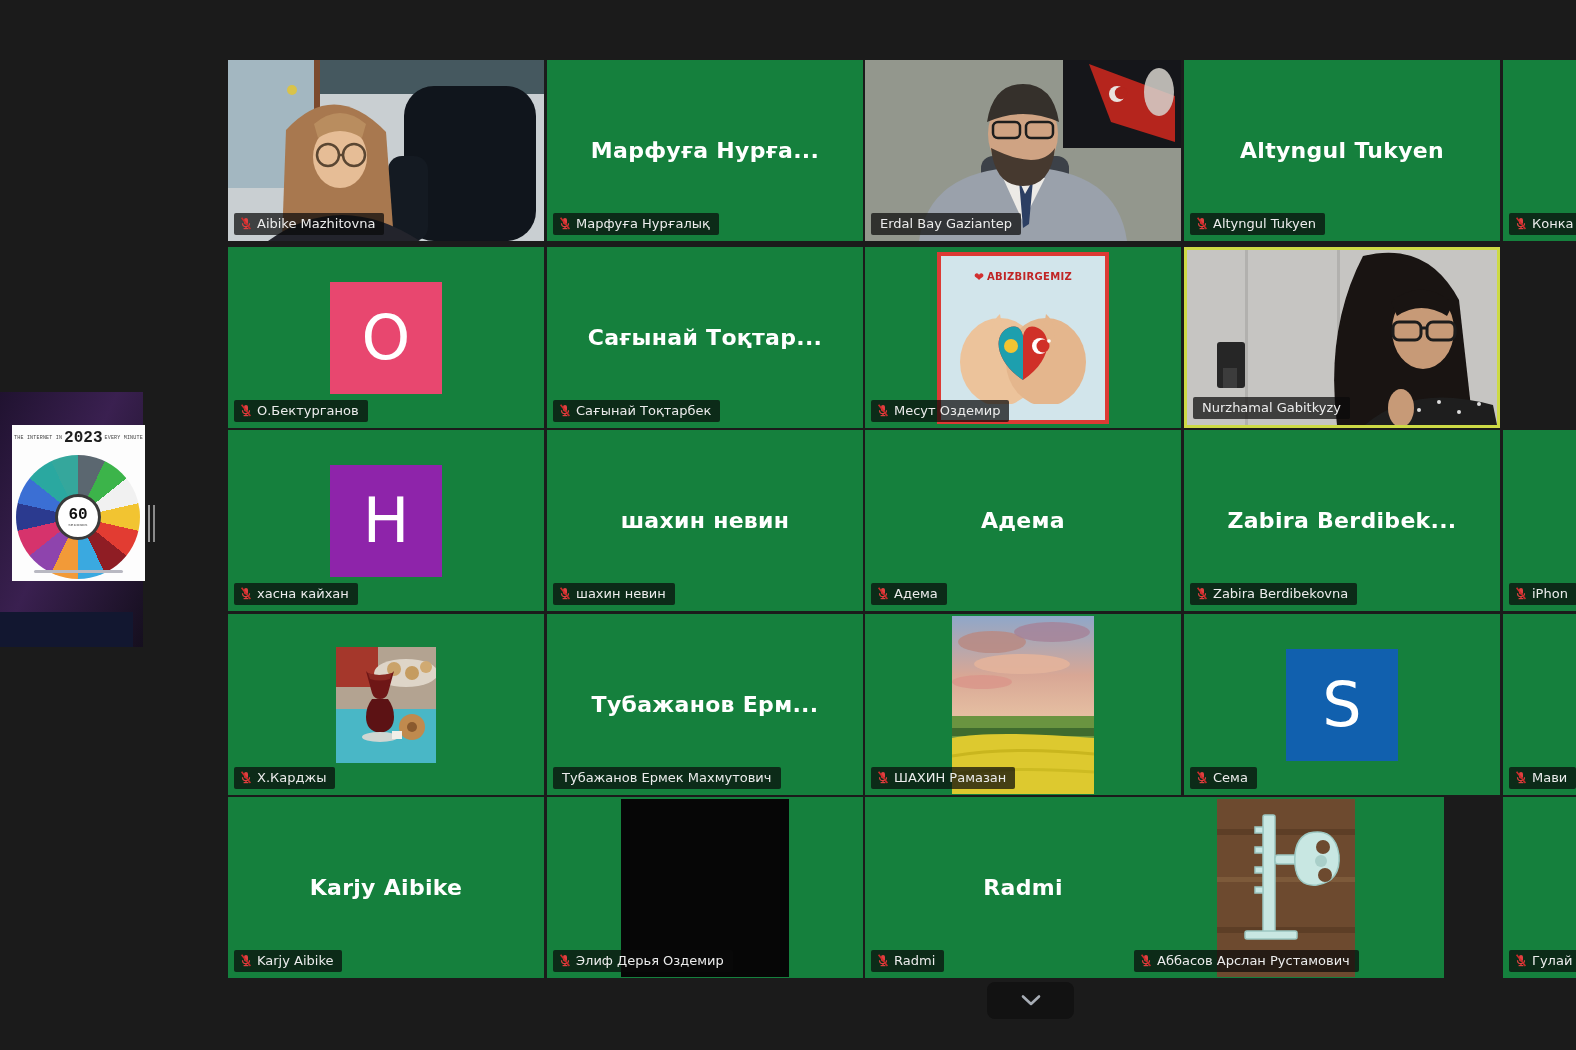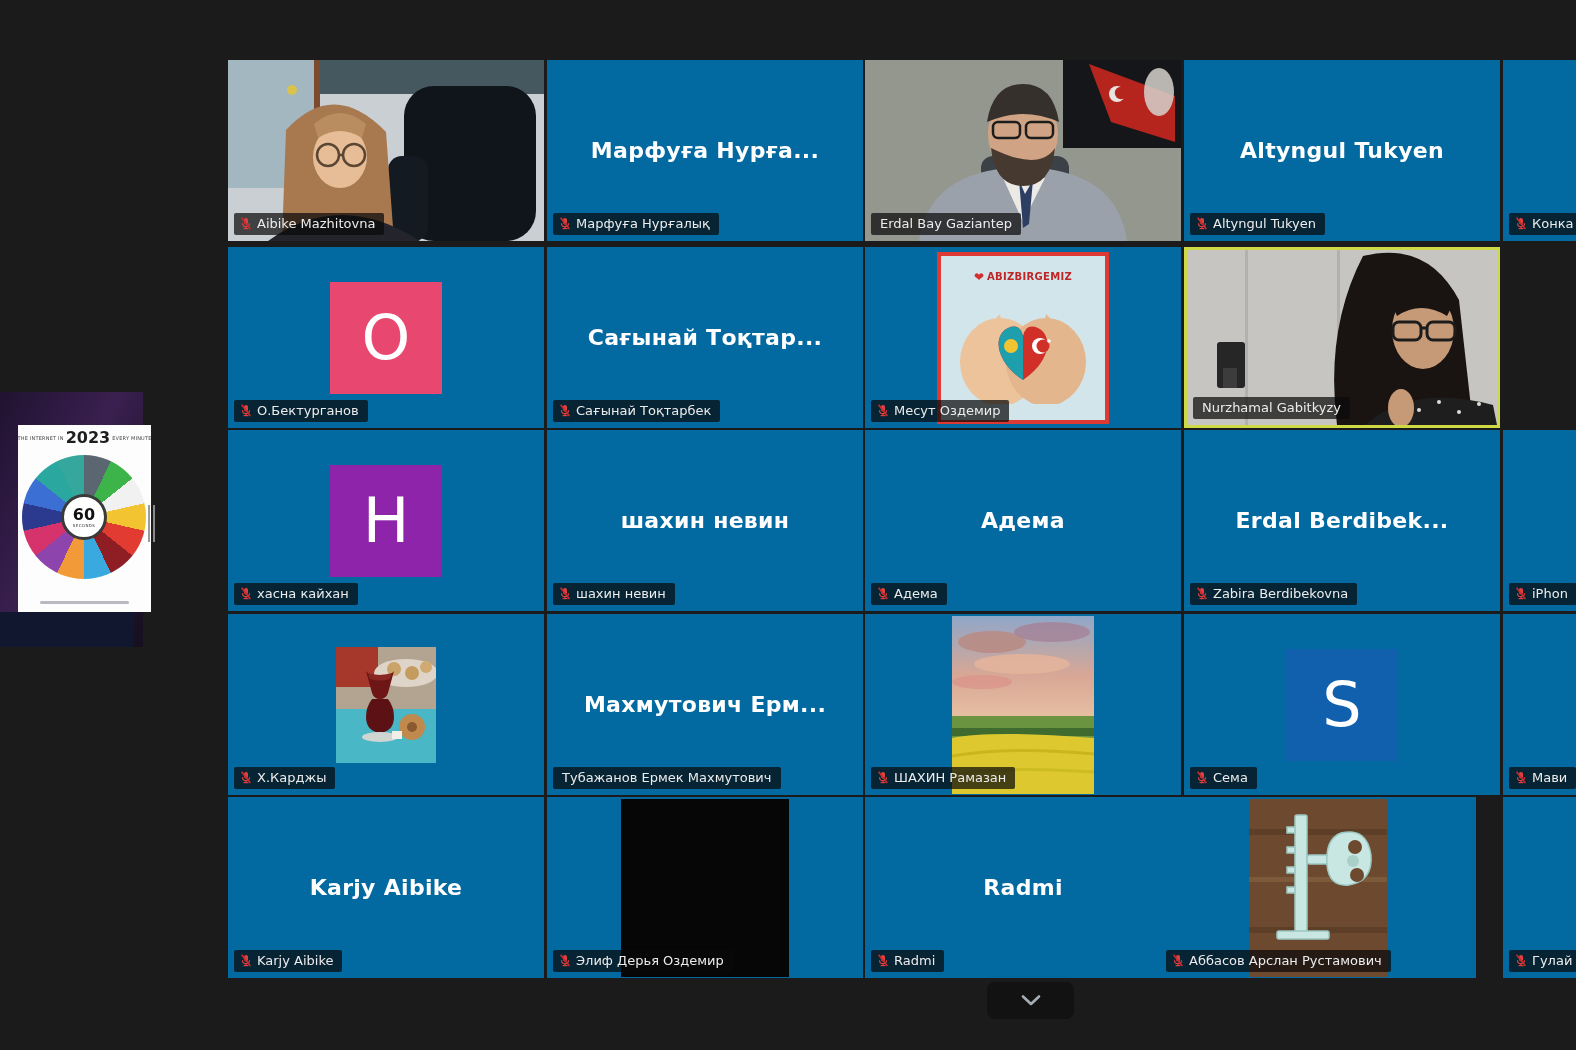--- a/index.html
+++ b/index.html
@@ -1,18 +1,18 @@
 <!DOCTYPE html>
 <html><head>
 <meta charset="utf-8">
 <style>
   html,body{margin:0;padding:0;background:#161616;}
   .stage{position:relative;width:1576px;height:1050px;background:#1b1b1b;overflow:hidden;
          font-family:"DejaVu Sans",sans-serif;}
-  .tile{position:absolute;width:316px;height:181px;background:#0369a1;overflow:hidden;box-sizing:border-box;}
+  .tile{position:absolute;width:316px;height:181px;background:#15803d;overflow:hidden;box-sizing:border-box;}
   .tile.partial{width:73px;}
   .tile.active{border:3px solid #cdda45;}
   .center-name{position:absolute;inset:0;display:flex;align-items:center;justify-content:center;
                color:#fff;font-weight:700;font-size:22px;letter-spacing:.3px;white-space:nowrap;}
   .name-tag{position:absolute;left:6px;bottom:6px;display:flex;align-items:center;gap:5px;
             background:rgba(10,10,10,.72);color:#ececec;font-size:13px;line-height:1;
             padding:4px 9px 5px 6px;border-radius:2px;white-space:nowrap;z-index:5;}
   .name-tag.nomic{padding-left:9px;}
   .mic{flex:0 0 auto;display:block;}
   .avatar{position:absolute;left:50%;top:50%;transform:translate(-50%,-50%);width:112px;height:112px;
@@ -25,21 +25,21 @@
   .scene svg{display:block;width:100%;height:100%;}
   
   .card{width:172px;height:172px;background:#d2e5eb;border:4px solid #dd3a34;box-sizing:border-box;
         display:flex;flex-direction:column;align-items:center;}
   .card-logo{display:flex;align-items:center;gap:3px;margin-top:14px;font-size:10px;font-weight:700;}
   .card-logo .heart{color:#d22f2f;font-size:12px;}
   .card-logo .txt{color:#c02525;letter-spacing:.3px;}
   
   .shared{position:absolute;left:0;top:392px;width:143px;height:255px;
           background:linear-gradient(115deg,#201230 0%,#3a2050 45%,#150f1e 100%);}
-  .infocard{position:absolute;left:18px;top:33px;width:133px;height:187px;background:#fdfdfd;}
+  .infocard{position:absolute;left:12px;top:33px;width:133px;height:156px;background:#fdfdfd;font-family:Liberation Mono, monospace;}
   .info-title{display:flex;align-items:center;justify-content:center;gap:2px;margin-top:5px;}
   .t-small{font-size:5px;color:#444;letter-spacing:.2px;white-space:nowrap;}
   .t-year{font-size:16px;font-weight:700;color:#1d1d1d;line-height:1;}
   .wheel{position:absolute;left:4px;top:30px;width:124px;height:124px;border-radius:50%;
          background:conic-gradient(#5b6770 0 25.7deg,#3cb44a 25.7deg 51.4deg,#f1f1f1 51.4deg 77.1deg,
            #f2c431 77.1deg 102.9deg,#e23c32 102.9deg 128.6deg,#8f1d24 128.6deg 154.3deg,
            #3aa9e0 154.3deg 180deg,#f29a38 180deg 205.7deg,#8e44ad 205.7deg 231.4deg,
            #d6336c 231.4deg 257.1deg,#2b3a8f 257.1deg 282.9deg,#3b6fd4 282.9deg 308.6deg,
            #2aa8a0 308.6deg 334.3deg,#35a79c 334.3deg 360deg);}
   .wheel-center{position:absolute;left:50%;top:50%;transform:translate(-50%,-50%);width:46px;height:46px;
@@ -281,21 +281,21 @@
           <path d="M2.5 6.2a3.5 3.5 0 0 0 7 0" fill="none" stroke="#e04040" stroke-width="1.2"></path>
           <line x1="6" y1="9.7" x2="6" y2="11.3" stroke="#e04040" stroke-width="1.2"></line>
           <line x1="3.6" y1="11.6" x2="8.4" y2="11.6" stroke="#e04040" stroke-width="1.2"></line>
           <line x1="1.6" y1="0.8" x2="10.4" y2="12" stroke="#cc2b2b" stroke-width="1.6"></line>
         </svg>
       <span>Адема</span>
     </div>
   </div>
 
   <div class="tile" style="left:1184px;top:430px;">
-    <div class="center-name">Erdal  Berdibek...</div>
+    <div class="center-name">Zabira  Berdibek...</div>
     <div class="name-tag">
       <svg class="mic" width="12" height="13" viewBox="0 0 12 13">
           <rect x="4" y="1" width="4" height="6.5" rx="2" fill="#e04040"></rect>
           <path d="M2.5 6.2a3.5 3.5 0 0 0 7 0" fill="none" stroke="#e04040" stroke-width="1.2"></path>
           <line x1="6" y1="9.7" x2="6" y2="11.3" stroke="#e04040" stroke-width="1.2"></line>
           <line x1="3.6" y1="11.6" x2="8.4" y2="11.6" stroke="#e04040" stroke-width="1.2"></line>
           <line x1="1.6" y1="0.8" x2="10.4" y2="12" stroke="#cc2b2b" stroke-width="1.6"></line>
         </svg>
       <span>Zabira Berdibekovna</span>
     </div>
@@ -339,21 +339,21 @@
           <path d="M2.5 6.2a3.5 3.5 0 0 0 7 0" fill="none" stroke="#e04040" stroke-width="1.2"></path>
           <line x1="6" y1="9.7" x2="6" y2="11.3" stroke="#e04040" stroke-width="1.2"></line>
           <line x1="3.6" y1="11.6" x2="8.4" y2="11.6" stroke="#e04040" stroke-width="1.2"></line>
           <line x1="1.6" y1="0.8" x2="10.4" y2="12" stroke="#cc2b2b" stroke-width="1.6"></line>
         </svg>
       <span>Х.Карджы</span>
     </div>
   </div>
 
   <div class="tile" style="left:547px;top:614px;">
-    <div class="center-name">Махмутович  Ерм...</div>
+    <div class="center-name">Тубажанов  Ерм...</div>
     <div class="name-tag nomic">
       <span>Тубажанов Ермек Махмутович</span>
     </div>
   </div>
 
   <div class="tile" style="left:865px;top:614px;">
     <div class="media" style="width:142px;height:178px;">
       <svg viewBox="0 0 142 178" preserveAspectRatio="none">
         <defs>
           <linearGradient id="sky" x1="0" y1="0" x2="0" y2="1">
@@ -448,21 +448,21 @@
           <rect x="4" y="1" width="4" height="6.5" rx="2" fill="#e04040"></rect>
           <path d="M2.5 6.2a3.5 3.5 0 0 0 7 0" fill="none" stroke="#e04040" stroke-width="1.2"></path>
           <line x1="6" y1="9.7" x2="6" y2="11.3" stroke="#e04040" stroke-width="1.2"></line>
           <line x1="3.6" y1="11.6" x2="8.4" y2="11.6" stroke="#e04040" stroke-width="1.2"></line>
           <line x1="1.6" y1="0.8" x2="10.4" y2="12" stroke="#cc2b2b" stroke-width="1.6"></line>
         </svg>
       <span>Radmi</span>
     </div>
   </div>
 
-  <div class="tile" style="left:1160px;top:797px;">
+  <div class="tile" style="left:1128px;top:797px;">
     <div class="media" style="width:138px;height:178px;">
       <svg viewBox="0 0 138 178" preserveAspectRatio="none">
         <rect width="138" height="178" fill="#6d4a2f"></rect>
         <rect x="0" y="30" width="138" height="6" fill="#5d3e26"></rect>
         <rect x="0" y="78" width="138" height="5" fill="#7d5a3a"></rect>
         <rect x="0" y="128" width="138" height="6" fill="#5d3e26"></rect>
         <g fill="#c8e7e2" stroke="#9cc8c2" stroke-width="1.5">
           <rect x="46" y="16" width="12" height="118" rx="2"></rect>
           <path d="M46 28 h-8 v6 h8 z M46 48 h-8 v6 h8 z M46 68 h-8 v6 h8 z M46 88 h-8 v6 h8 z"></path>
           <rect x="28" y="132" width="52" height="8" rx="2"></rect>

